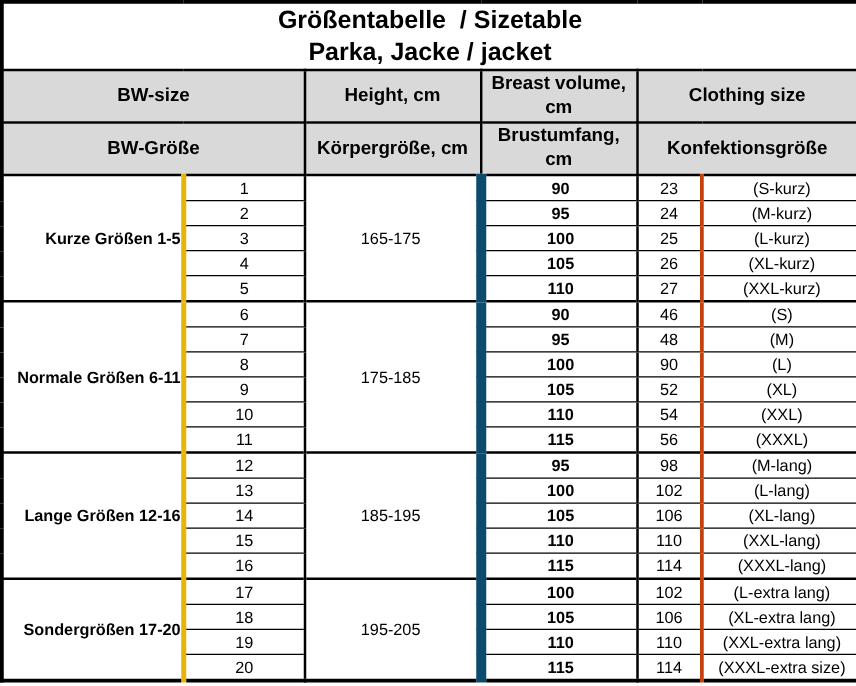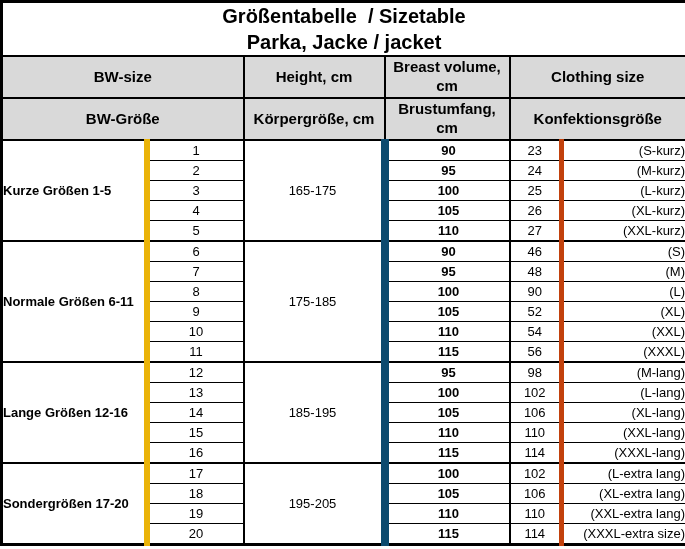--- a/index.html
+++ b/index.html
@@ -57,30 +57,30 @@
   td.bcell {
     height: 19px;
     font-size: 13px;
     text-align: center;
     vertical-align: middle;
     background: #ffffff;
   }
   td.glabel {
     font-weight: bold;
     font-size: 13px;
-    border-right: 6px solid #eab308;
-    text-align: left;
+    border-right: 4px solid #eab308;
+    text-align: right;
     vertical-align: middle;
     background: #ffffff;
   }
   td.size   { border-right: 2px solid #000000; border-left: 2px solid #000000; }
   td.height { border-right: 8px solid #0c4a6e; vertical-align: middle; text-align: center; font-size: 13px; background:#ffffff; }
   td.breast { border-right: 2px solid #000000; font-weight: bold; }
-  td.cnum   { border-right: 5px solid #c2410c; }
-  td.clabel { text-align: right; padding-left: 3px; }
+  td.cnum   { border-right: 3px solid #c2410c; }
+  td.clabel { text-align: center; padding-left: 3px; }
   tr.group-start td { border-top: 2px solid #000000; }
 </style>
 </head>
 <body>
 
 <div class="wrap">
 <table class="size-table">
   <colgroup>
     <col style="width:145px">
         <col style="width:97px">

